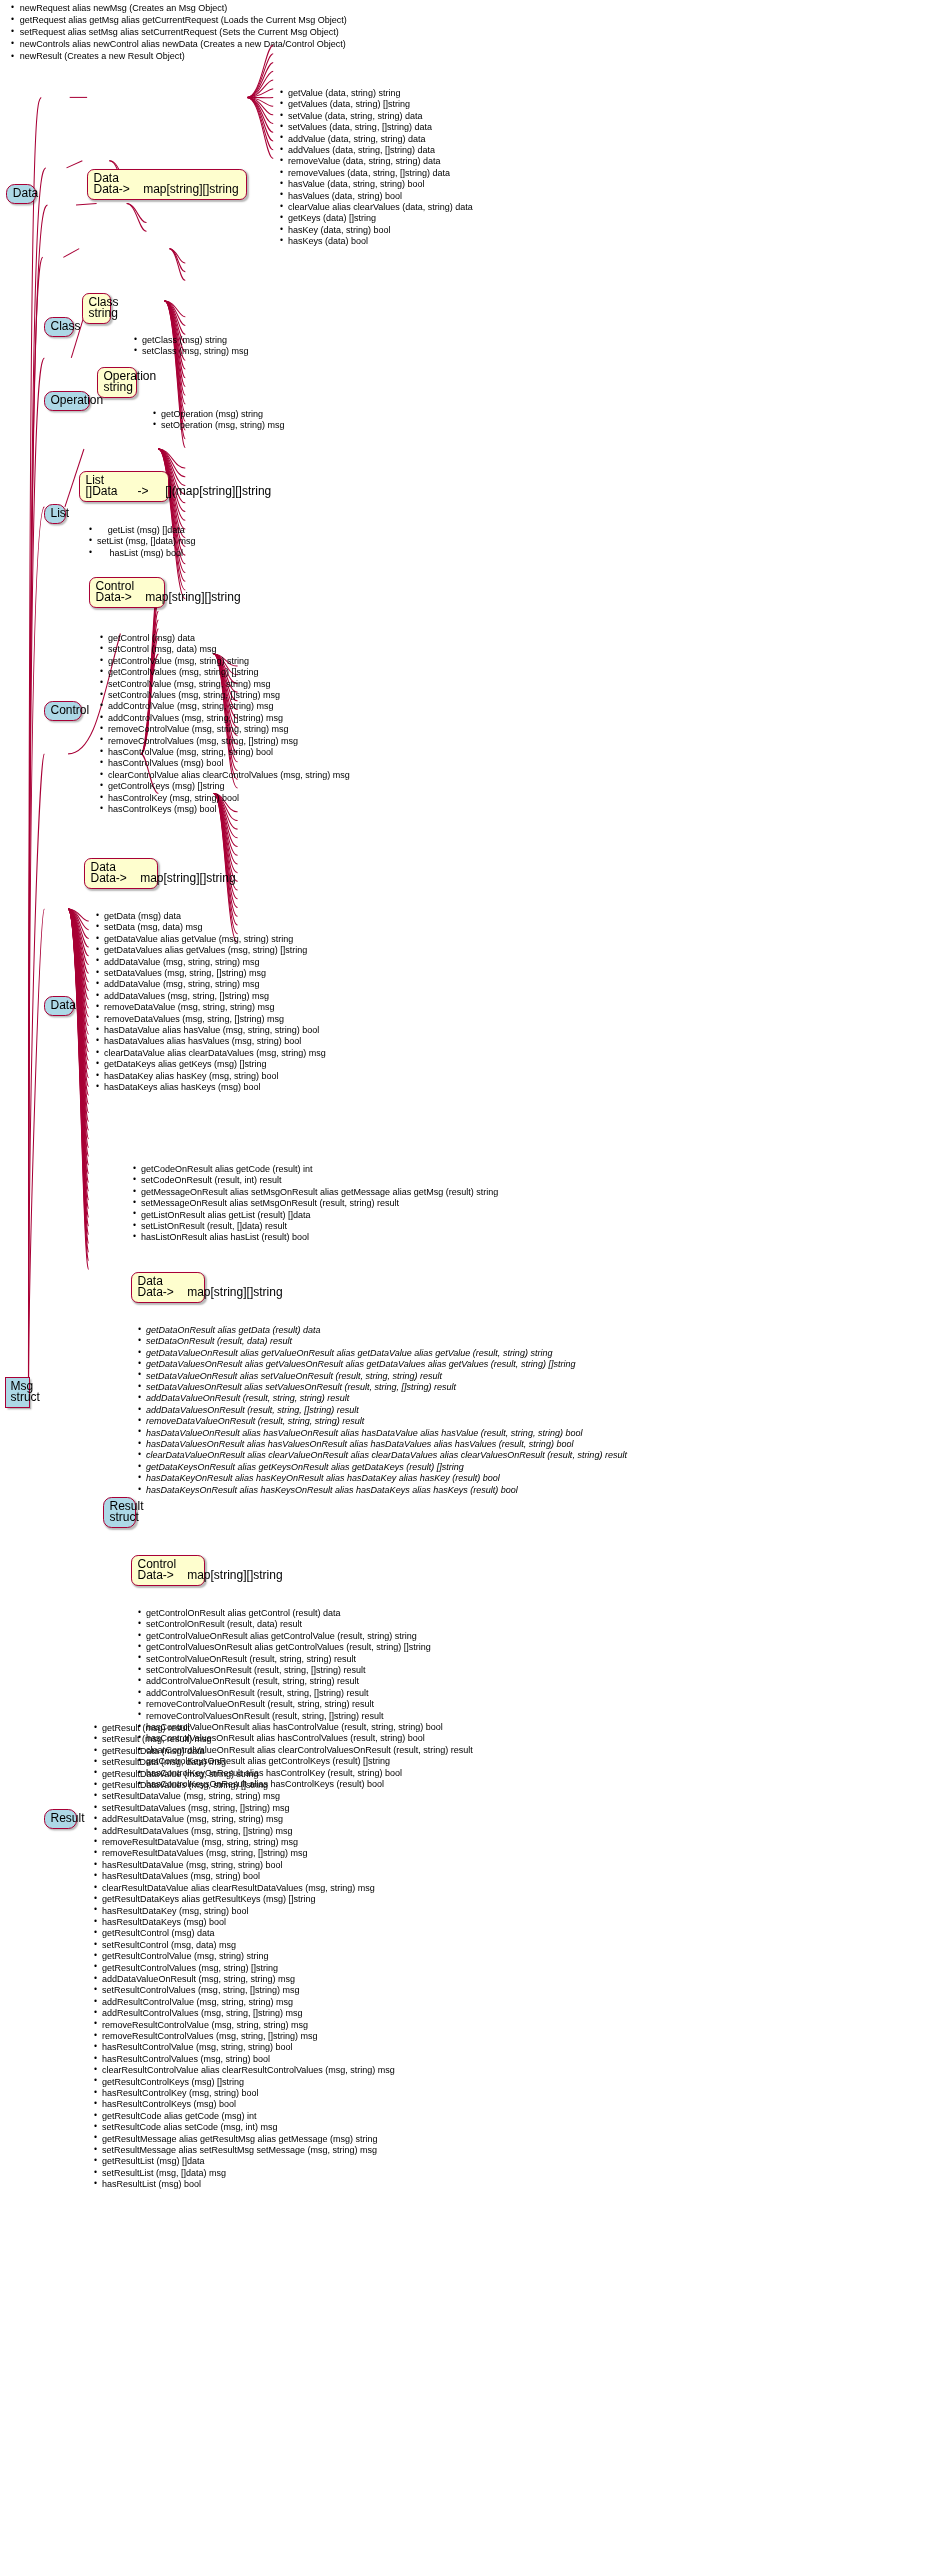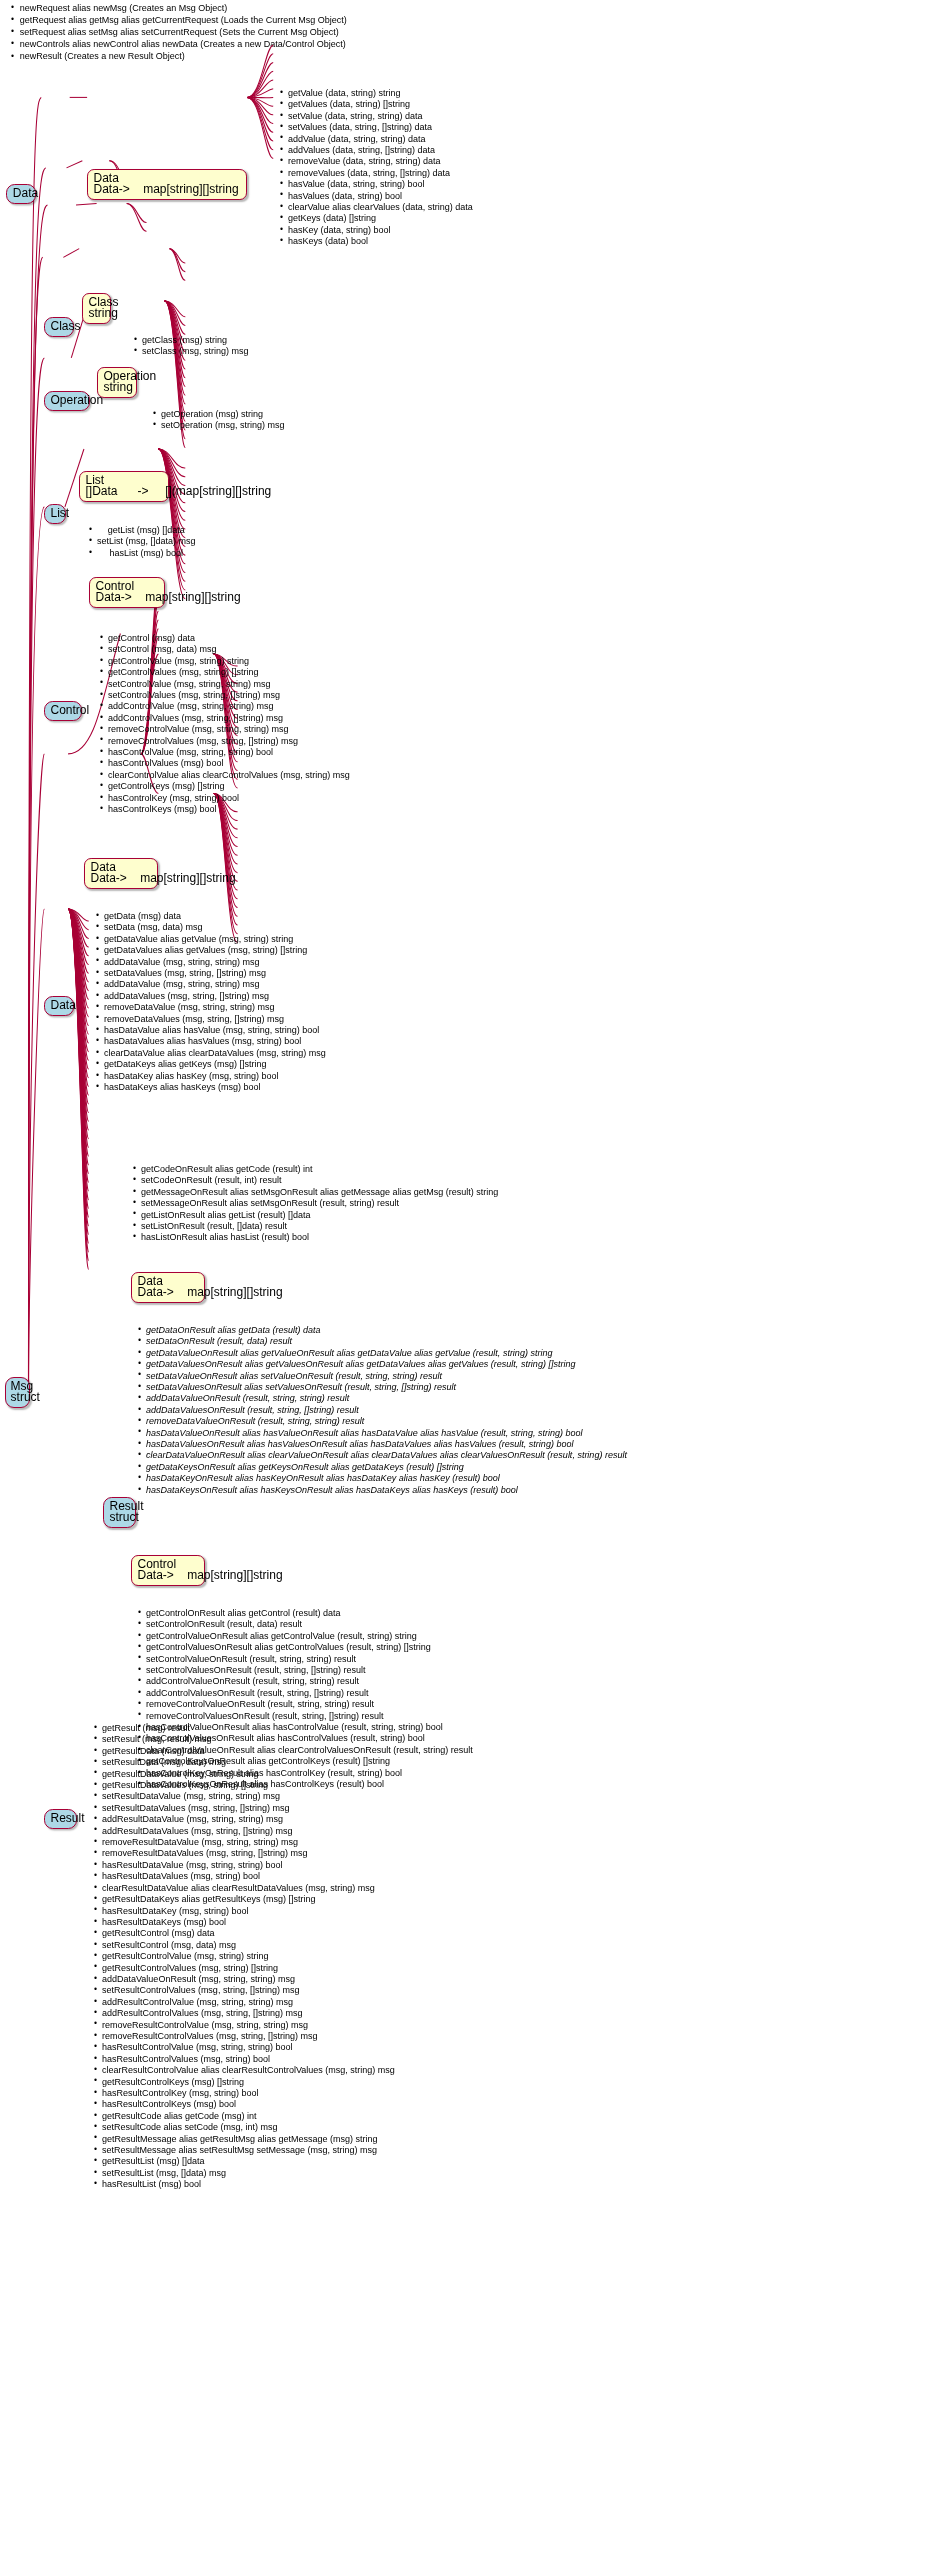--- a/index.html
+++ b/index.html
@@ -34,21 +34,21 @@
     border-radius:7.1px;
     background:#FEFECE;
     box-shadow:1.6px 1.6px 1.6px rgba(0,0,0,.28);
     font-size:12px;
     line-height:11px;
     padding:3.2px 5.5px 4px 5.5px;
     white-space:pre;
   }
   .node.root {
     background:#ADD8E6;
-    border-radius:9px;
+    border-radius:0;
     text-align:left;
     padding:3.2px 4.8px 4px 4.8px;
   }
   .node.blue { background:#ADD8E6; border-radius:8.7px; text-align:center; }
 
   
   .mlist {
     position:absolute;
     list-style:none; margin:7px; padding:0;
     font-size:9px;

